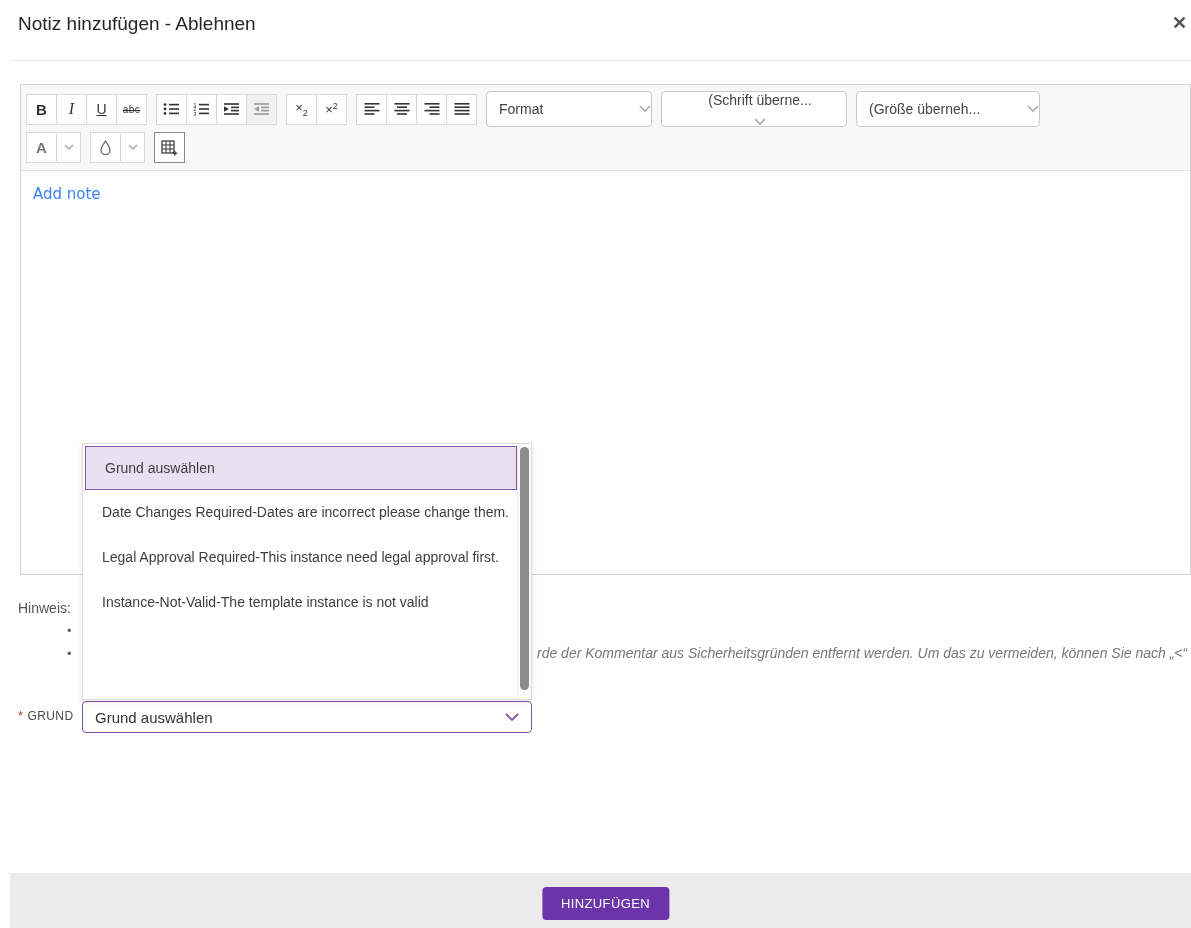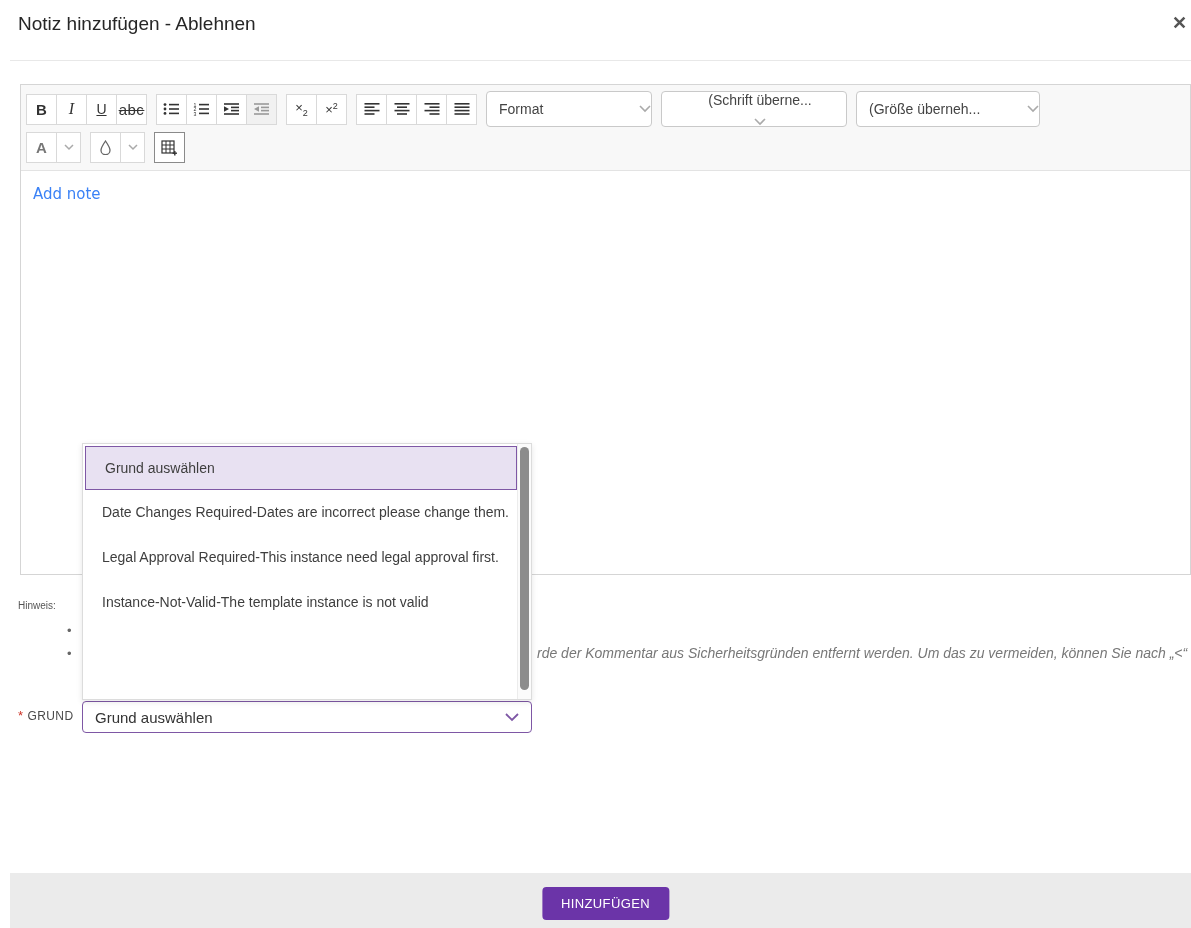--- a/index.html
+++ b/index.html
@@ -17,34 +17,34 @@
   .toolbar { background:#F8F8F8; border-bottom:1px solid #E3E3E3; padding:6px 5px 7px 5px; }
   .t-row { display:flex; align-items:center; }
   .t-row + .t-row { margin-top:5px; }
   .t-group { display:flex; margin-right:9px; }
   .t-btn { width:31px; height:31px; background:#fff; border:1px solid #D9D9D9; display:flex; align-items:center; justify-content:center; margin-left:-1px; cursor:pointer; color:#333; }
   .t-btn:first-child { margin-left:0; }
   .t-btn.disabled { background:#F1F1F1; }
   .b-bold { font-weight:700; font-size:15px; }
   .b-italic { font-family:"Liberation Serif", serif; font-style:italic; font-size:16px; }
   .b-underline { text-decoration:underline; font-size:14px; }
-  .b-strike { text-decoration:line-through; font-size:15px; letter-spacing:0.5px; }
+  .b-strike { text-decoration:line-through; font-size:10px; letter-spacing:0.5px; }
   .script-icon { font-size:13px; color:#333; }
   .script-icon sub, .script-icon sup { font-size:9px; }
   .t-select { height:36px; border:1px solid #C9C9C9; border-radius:4px; background:#fff; display:flex; align-items:center; justify-content:space-between; padding:0 0 0 12px; font-size:14px; color:#444; margin-right:9px; cursor:pointer; }
   .t-select.w-format { width:166px; }
   .t-select.w-font { width:186px;flex-direction:column; }
   .t-select.w-size { width:184px;justify-content:space-between; }
   .chev-btn { width:25px; }
   .a-glyph { font-size:15px; font-weight:700; color:#777; }
   .tbl-btn { border-color:#8A8A8A; }
   .content { flex:1; padding:14px 12px; font-family:"DejaVu Sans", sans-serif; font-size:15px; color:#3b82f6; cursor:text; }
 
   
-  .hint-label { position:absolute; left:8px; top:600px; font-size:10px; color:#555; }
+  .hint-label { position:absolute; left:8px; top:600px; font-size:14px; color:#555; }
   .hint-dot { position:absolute; font-size:13px; color:#666; }
   .dot1 { left:57px; top:623px; }
   .dot2 { left:57px; top:646px; }
   .hint-frag { position:absolute; font-size:14px; font-style:italic; color:#777; white-space:nowrap; }
   .frag-b1 { left:72px; top:622px; }
   .frag-b2s { left:72px; top:645px; }
   .frag-b2v { left:527px; top:645px; }
   .frag-b2l2 { left:72px; top:668px; }
 
   

